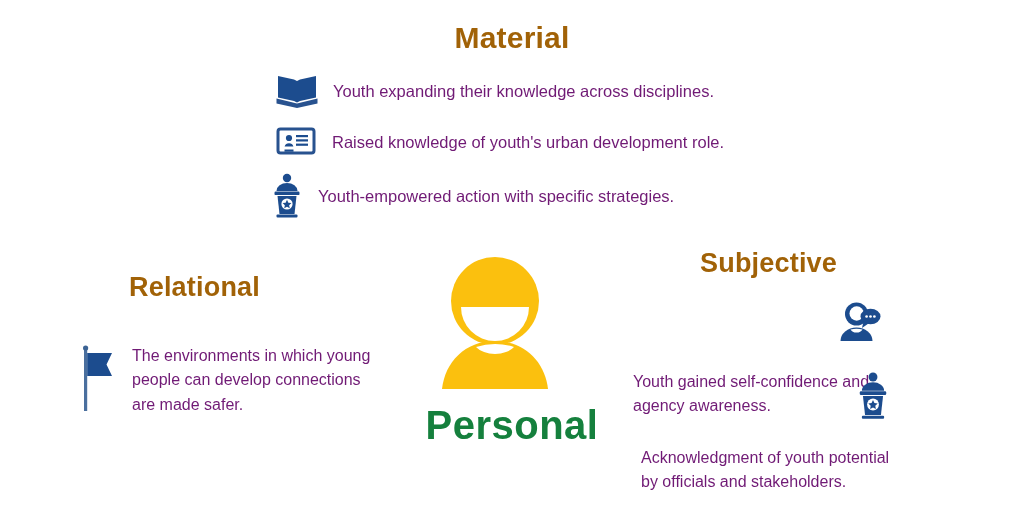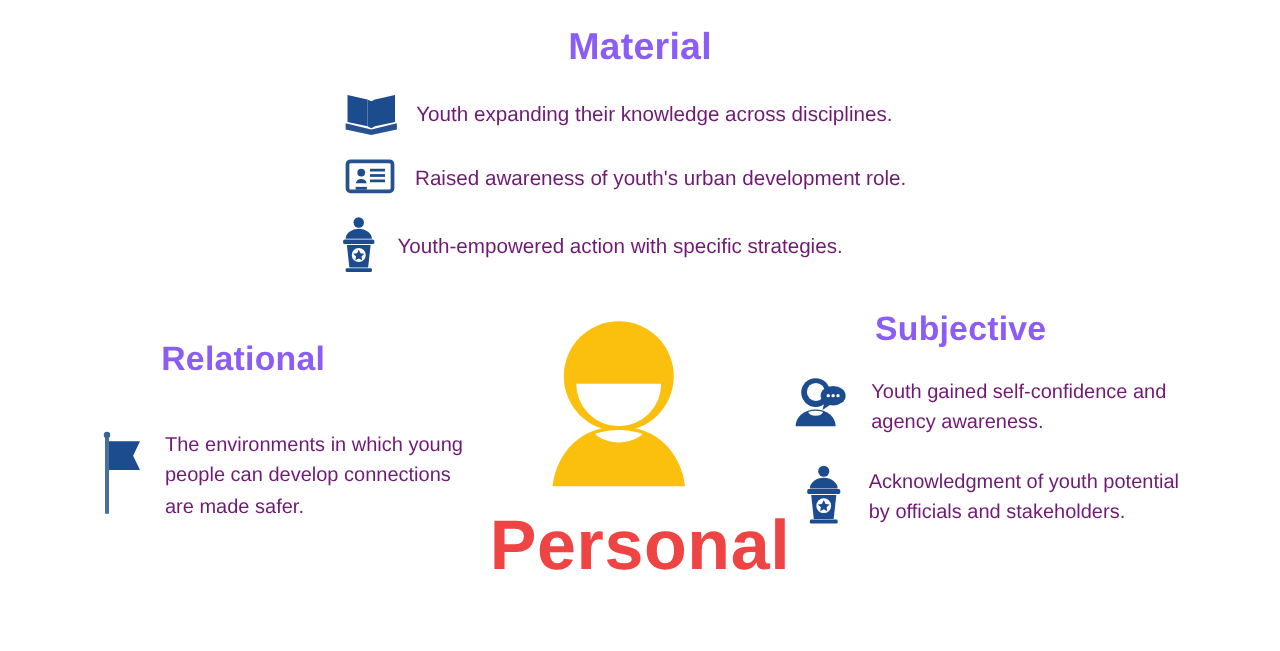--- a/index.html
+++ b/index.html
@@ -15,21 +15,21 @@
   }
   .canvas {
     position: relative;
     width: 1024px;
     height: 521px;
     background: #ffffff;
   }
 
   .section-title {
     position: absolute;
-    color: #8b5cf6;
+    color: #a16207;
     font-weight: bold;
     letter-spacing: 0.2px;
     white-space: nowrap;
   }
 
   
   #material-title {
     left: 0; right: 0;
     top: 21px;
     text-align: center;
@@ -80,22 +80,23 @@
 
   
   #subjective-title {
     left: 700px;
     top: 248px;
     font-size: 27px;
   }
   .subjective-row {
     position: absolute;
     display: flex;
-    align-items: flex-start;
+    align-items: flex-end;
     gap: 18px;
+    flex-direction: column;
   }
   #subjective-row-0 { left: 633px; top: 298px; }
   #subjective-row-1 { left: 641px; top: 370px; }
   .subjective-row .row-text {
     width: 250px;
     font-size: 16px;
     line-height: 1.52;
     padding-top: 4px;
   }
 
@@ -105,23 +106,23 @@
     left: 428px;
     top: 255px;
     width: 134px;
     height: 140px;
   }
   #personal-label {
     position: absolute;
     left: 0; right: 0;
     top: 403px;
     text-align: center;
-    font-size: 56px;
+    font-size: 40px;
     font-weight: bold;
-    color: #ef4444;
+    color: #15803d;
     letter-spacing: 0.5px;
   }
 </style>
 </head>
 <body>
 
 <div class="canvas">
 
   <div class="section-title" id="material-title">Material</div>
 
@@ -143,21 +144,21 @@
         <rect x="2" y="5" width="36" height="24" rx="2.5" fill="none" stroke="#28528f" stroke-width="3"></rect>
         <rect x="5.5" y="8.5" width="29" height="17" fill="#ffffff"></rect>
         <circle cx="13" cy="14" r="3.1" fill="#1c4c8e"></circle>
         <path d="M8.6 22.5 a4.6 4.6 0 0 1 8.8 0 Z" fill="#1c4c8e"></path>
         <rect x="20" y="11" width="12" height="2.2" fill="#1c4c8e"></rect>
         <rect x="20" y="15.3" width="12" height="2.2" fill="#1c4c8e"></rect>
         <rect x="20" y="19.6" width="12" height="2.2" fill="#1c4c8e"></rect>
         <rect x="8.5" y="25.5" width="9" height="2.2" fill="#1c4c8e"></rect>
       </svg>
     </span>
-    <span class="row-text">Raised awareness of youth's urban development role.</span>
+    <span class="row-text">Raised knowledge of youth's urban development role.</span>
   </div>
 
   <div class="material-row" id="material-row-2">
     <span class="row-icon">
       <svg width="34" height="46" viewBox="0 0 34 46" aria-hidden="true">
         <circle cx="17" cy="6" r="4.2" fill="#1c4c8e"></circle>
         <path d="M6.5 19 a10.5 8 0 0 1 21 0 Z" fill="#1c4c8e"></path>
         <rect x="4.5" y="19.5" width="25" height="3.6" rx="1.2" fill="#1c4c8e"></rect>
         <path d="M7.5 24 L26.5 24 L24.5 42 L9.5 42 Z" fill="#1c4c8e"></path>
         <circle cx="17" cy="32" r="5.6" fill="#ffffff"></circle>

